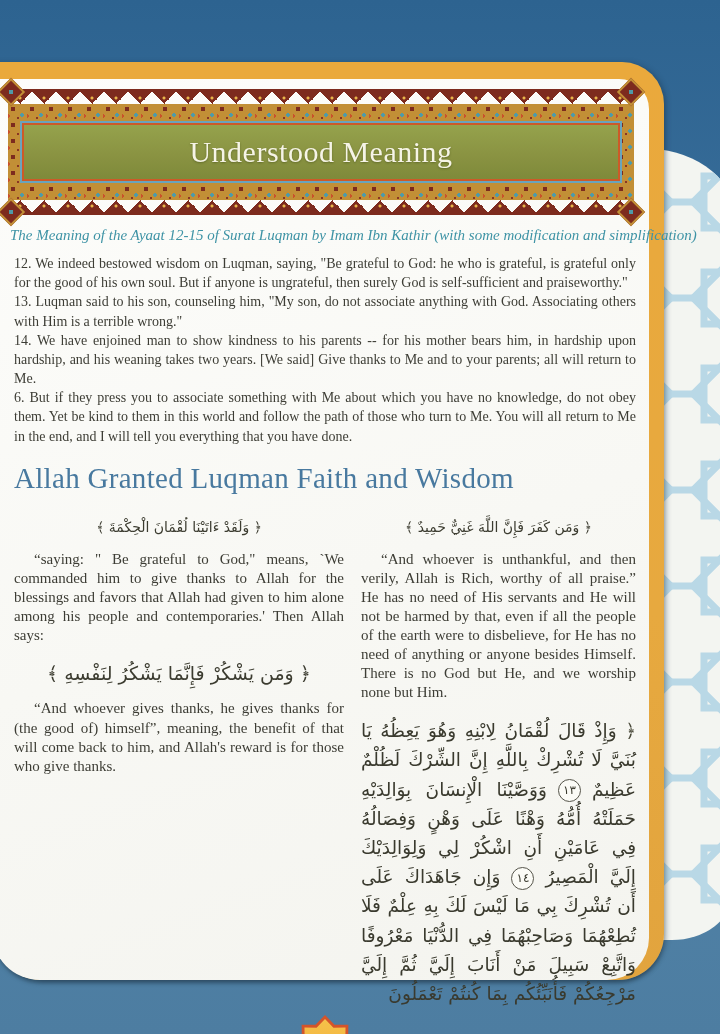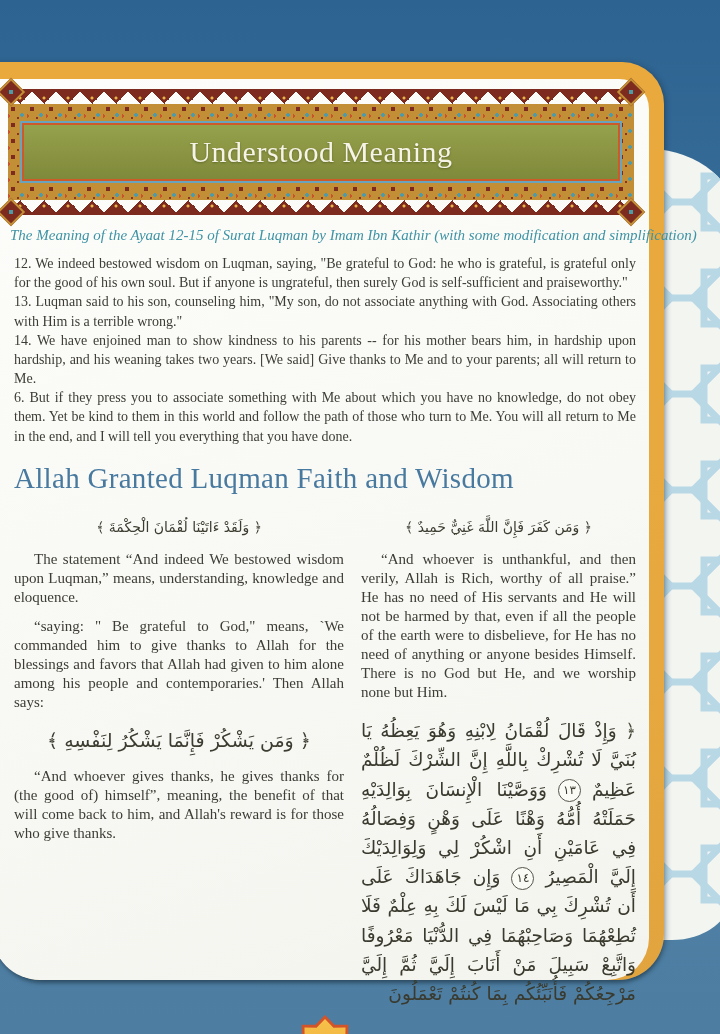--- a/index.html
+++ b/index.html
@@ -185,21 +185,20 @@
           <p>13. Luqman said to his son, counseling him, "My son, do not associate anything with God. Associating others with Him is a terrible wrong."</p>
           <p>14.  We have enjoined man to show kindness to his parents -- for his mother bears him, in hardship upon hardship, and his weaning takes two years. [We said] Give thanks to Me and to your parents; all will return to Me.</p>
           <p>6. But if they press you to associate something with Me about which you have no knowledge, do not obey them. Yet be kind to them in this world and follow the path of those who turn to Me. You will all return to Me in the end, and I will tell you everything that you have done.</p>
         </div>
 
         <h1 class="section-heading">Allah Granted Luqman Faith and Wisdom</h1>
 
         <div class="cols">
           <div class="col-left">
             <div class="ar-verse">﴿ وَلَقَدْ ءَاتَيْنَا لُقْمَانَ الْحِكْمَةَ ﴾</div>
-            <p>The statement “And indeed We bestowed wisdom upon Luqman,” means, understanding, knowledge and eloquence.</p>
             <p>“saying: " Be grateful to God," means, `We commanded him to give thanks to Allah for the blessings and favors that Allah had given to him alone among his people and contemporaries.' Then Allah says:</p>
             <div class="ar-verse big">﴿ وَمَن يَشْكُرْ فَإِنَّمَا يَشْكُرُ لِنَفْسِهِ ﴾</div>
             <p>“And whoever gives thanks, he gives thanks for (the good of) himself”, meaning, the benefit of that will come back to him, and Allah's reward is for those who give thanks.</p>
           </div>
           <div class="col-right">
             <div class="ar-verse">﴿ وَمَن كَفَرَ فَإِنَّ اللَّهَ غَنِيٌّ حَمِيدٌ ﴾</div>
             <p>“And whoever is unthankful, and then verily, Allah is Rich, worthy of all praise.” He has no need of His servants and He will not be harmed by that, even if all the people of the earth were to disbelieve, for He has no need of anything or anyone besides Himself. There is no God but He, and we worship none but Him.</p>
             <div class="quran-block" id="quran-block"><span class="qbracket">﴿ </span><span class="qtext">وَإِذْ قَالَ لُقْمَانُ لِابْنِهِ وَهُوَ يَعِظُهُ يَا بُنَيَّ لَا تُشْرِكْ بِاللَّهِ إِنَّ الشِّرْكَ لَظُلْمٌ عَظِيمٌ</span><span class="vnum">١٣</span><span class="qtext">وَوَصَّيْنَا الْإِنسَانَ بِوَالِدَيْهِ حَمَلَتْهُ أُمُّهُ وَهْنًا عَلَى وَهْنٍ وَفِصَالُهُ فِي عَامَيْنِ أَنِ اشْكُرْ لِي وَلِوَالِدَيْكَ إِلَيَّ الْمَصِيرُ</span><span class="vnum">١٤</span><span class="qtext">وَإِن جَاهَدَاكَ عَلَى أَن تُشْرِكَ بِي مَا لَيْسَ لَكَ بِهِ عِلْمٌ فَلَا تُطِعْهُمَا وَصَاحِبْهُمَا فِي الدُّنْيَا مَعْرُوفًا وَاتَّبِعْ سَبِيلَ مَنْ أَنَابَ إِلَيَّ ثُمَّ إِلَيَّ مَرْجِعُكُمْ فَأُنَبِّئُكُم بِمَا كُنتُمْ تَعْمَلُونَ</span></div>
           </div>
         </div>

